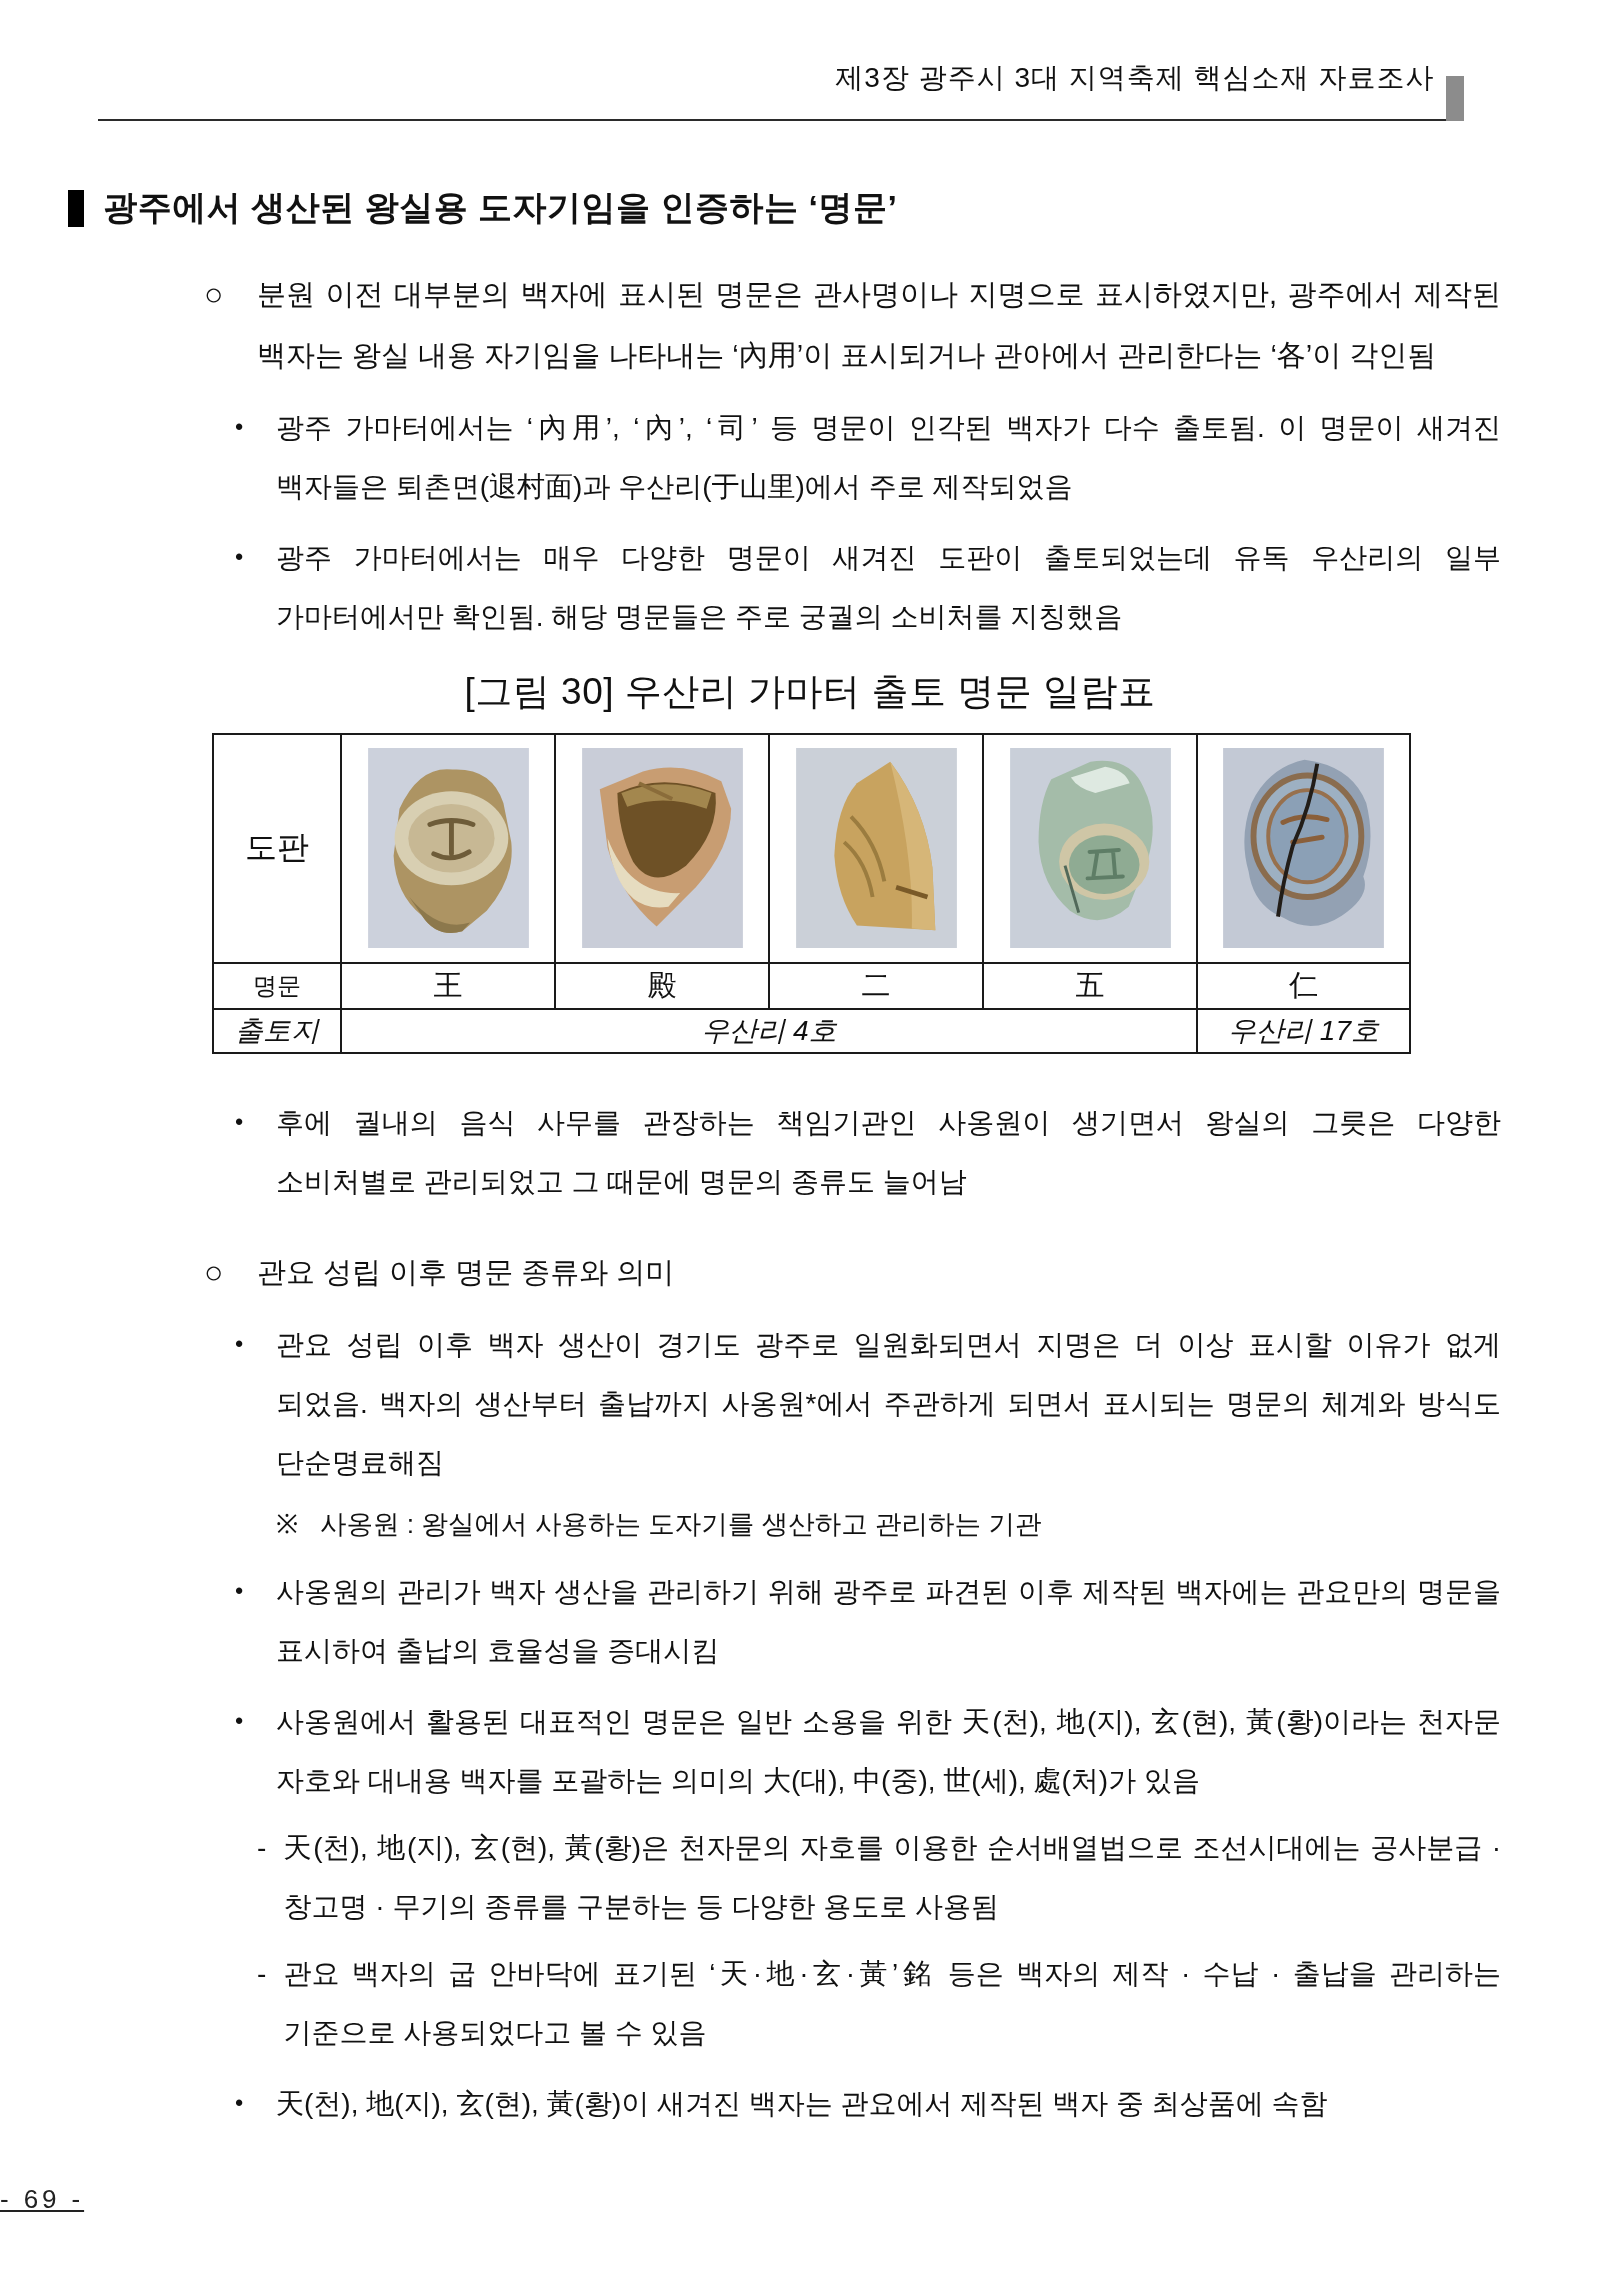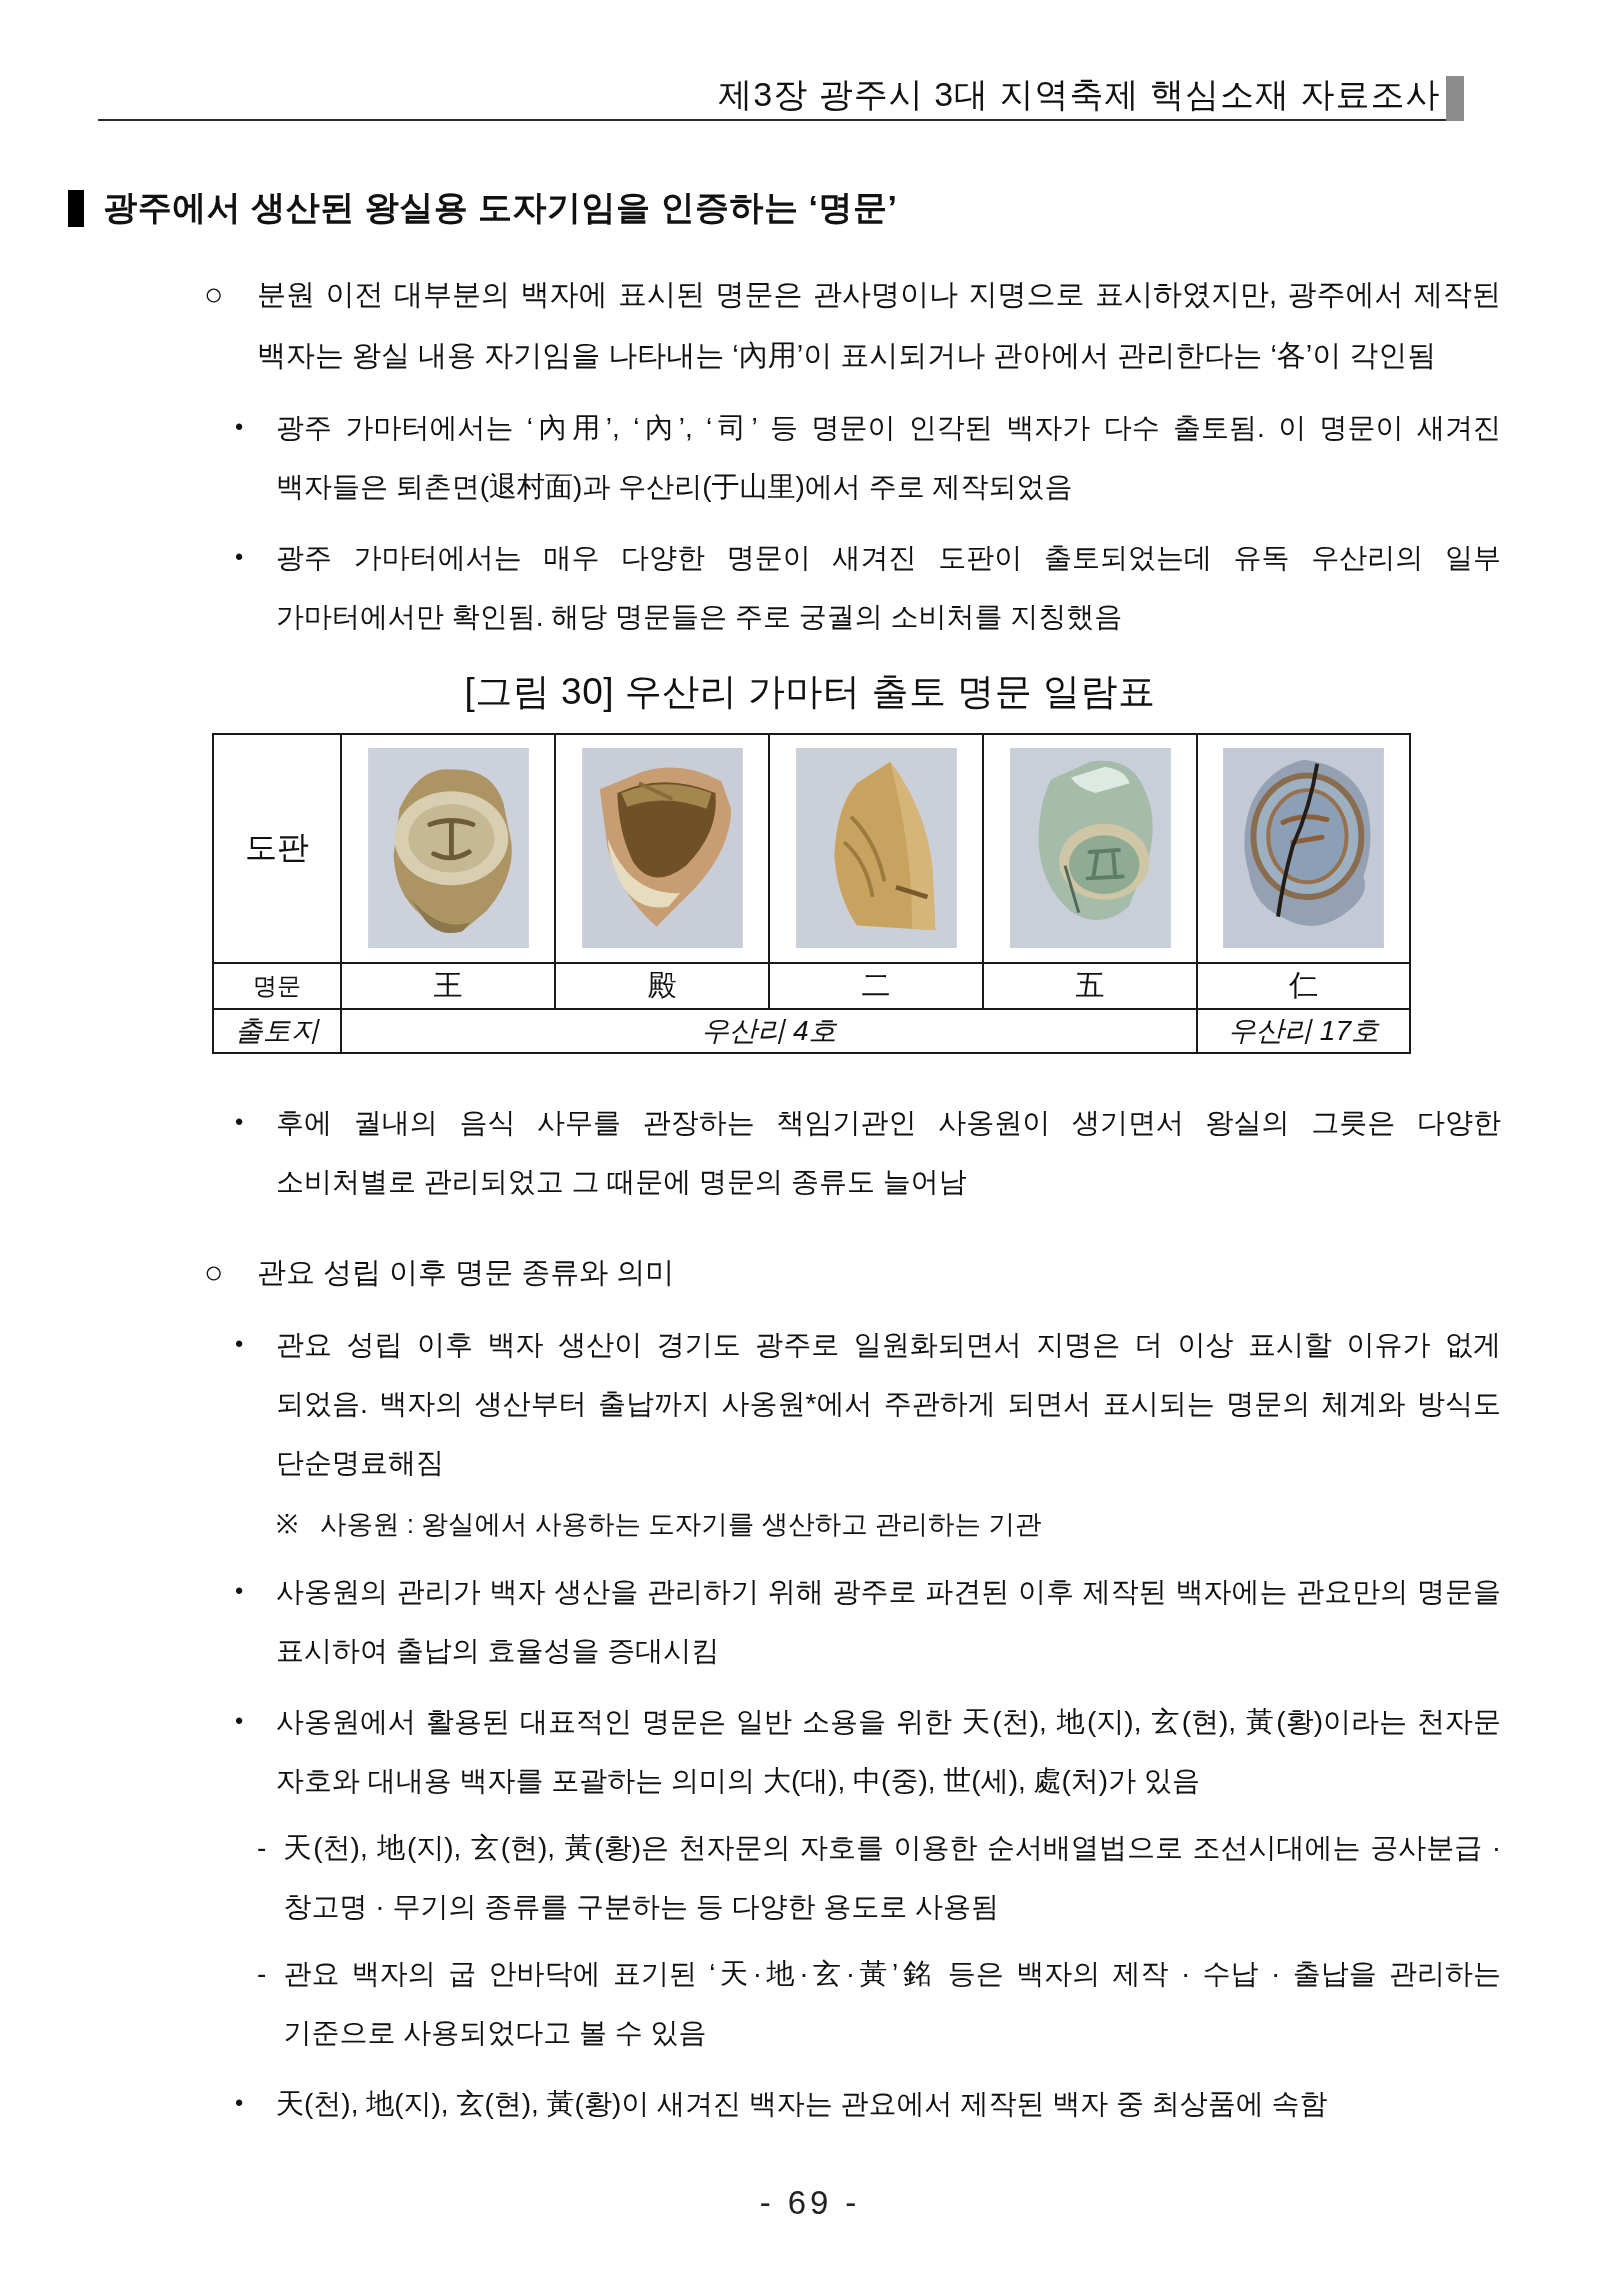--- a/index.html
+++ b/index.html
@@ -11,21 +11,21 @@
     color:#111;
     overflow:hidden;
   }
   
   .header{
     position:absolute;top:0;left:98px;width:1366px;height:119px;
     border-bottom:2px solid #2b2b2b;
     display:flex;align-items:flex-end;justify-content:flex-end;
   }
   .header-text{
-    font-size:34px;letter-spacing:1px;padding-bottom:1px;margin-right:6px;
+    font-size:28px;letter-spacing:1px;padding-bottom:22px;margin-right:12px;
     word-break:keep-all;
   }
   .header-bar{
     width:17.6px;height:45px;background:#8c8c8c;margin-bottom:-2px;flex:none;
   }
   
   .main{position:absolute;top:120px;left:0;right:0;}
   .title{
     margin:65px 118px 0 68px;
     display:flex;align-items:center;gap:19.6px;
@@ -70,21 +70,21 @@
   .row-plates th{font-size:32px;}
   .row-plates td svg{display:block;margin:0 auto;}
   .row-inscriptions th,.row-inscriptions td{height:44px;}
   .row-inscriptions th{font-size:24px;}
   .row-inscriptions td{font-size:29px;}
   .row-sites th,.row-sites td{height:42px;font-size:28px;font-style:italic;}
 
   
   .page-number{
     position:absolute;left:0;right:0;top:2184px;
-    text-align:center;font-size:33px;letter-spacing:3.9px;color:#222;
+    font-size:26px;letter-spacing:3.9px;color:#222;text-decoration:underline;
   }
 </style>
 </head>
 <body>
 
 <div class="page">
 
   <div class="header">
     <span class="header-text">제3장 광주시 3대 지역축제 핵심소재 자료조사</span>
     <span class="header-bar"></span>

